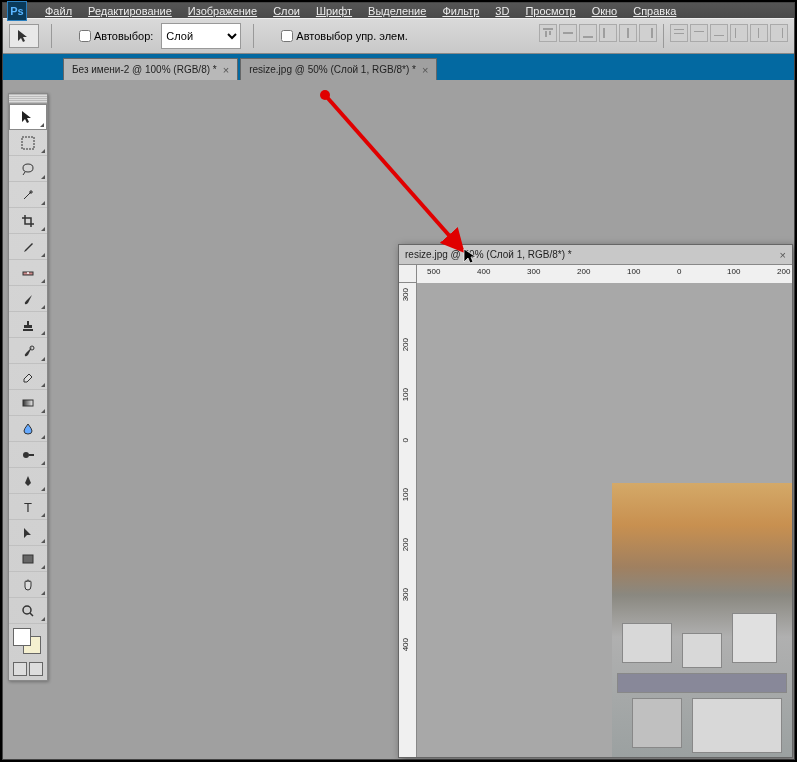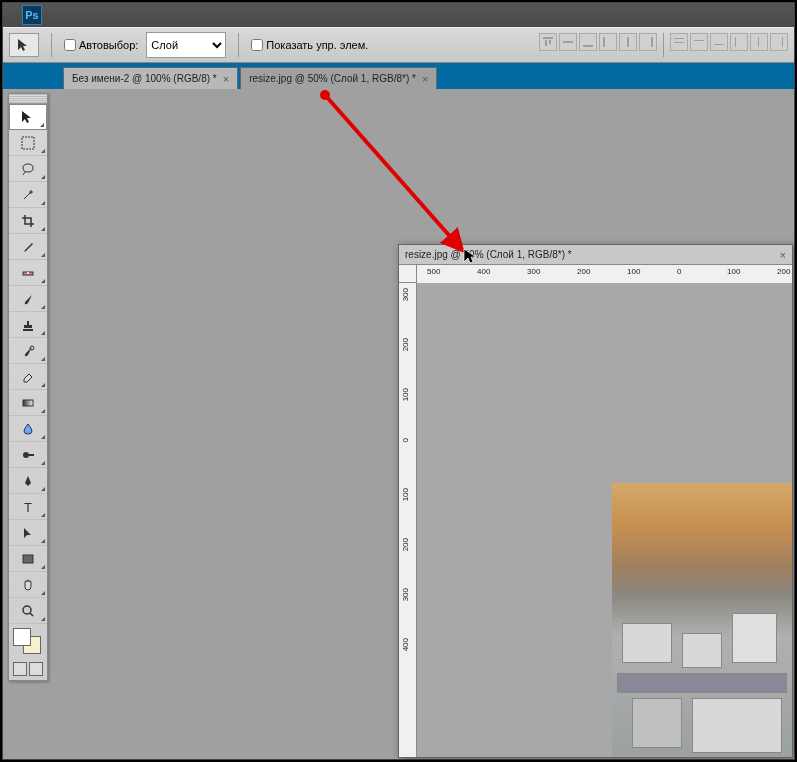--- a/index.html
+++ b/index.html
@@ -1,28 +1,28 @@
 <!DOCTYPE html>
 <html><head>
 <meta charset="utf-8">
 <style>
 * { margin: 0; padding: 0; box-sizing: border-box; font-family: Tahoma, Arial, sans-serif; }
 body { background: #000; width: 797px; height: 762px; overflow: hidden; position: relative; }
 .app { position: absolute; left: 2px; top: 2px; width: 793px; height: 758px; background: #a0a0a0; border: 1px solid #444; }
 
 
-.titlebar { height: 24px; background: linear-gradient(to bottom, #555, #4a4a4a); display: flex; align-items: center; padding: 0 19px; }
+.titlebar { height: 15px; background: linear-gradient(to bottom, #555, #4a4a4a); display: flex; align-items: center; padding: 0 4px; }
 .ps-logo { width: 20px; height: 20px; background: #0a3a5a; border: 1px solid #2a7fbf; display: flex; align-items: center; justify-content: center; color: #5ab5ff; font-weight: bold; font-size: 11px; }
 .menu { display: flex; margin-left: 10px; }
 .menu-item { color: #eee; font-size: 11px; padding: 0 8px; text-decoration: underline; text-decoration-color: #eee; cursor: pointer; }
 
 
 .optionsbar { height: 36px; background: linear-gradient(to bottom, #d9d9d9, #c8c8c8); border-top: 1px solid #eee; border-bottom: 1px solid #888; display: flex; align-items: center; padding: 0 6px; gap: 8px; }
 .opt-tool { width: 30px; height: 24px; background: #e8e8e8; border: 1px solid #999; display: flex; align-items: center; justify-content: center; font-size: 10px; }
-.opt-check { display: flex; align-items: center; gap: 3px; font-size: 11px; }
+.opt-check { display: flex; align-items: center; gap: 3px; font-size: 11px; margin-left: 15px; }
 .opt-check input { width: 12px; height: 12px; }
 .opt-select { height: 26px; width: 80px; font-size: 11px; border: 1px solid #999; background: #fff; }
 .sep { width: 1px; height: 24px; background: #999; margin: 0 4px; }
 .align-icons { display: flex; gap: 2px; margin-left: auto; }
 .align-btn { width: 18px; height: 18px; background: #d0d0d0; border: 1px solid #aaa; display: flex; align-items: center; justify-content: center; }
 .align-btn svg { opacity: 0.4; }
 
 
 .tabstrip { height: 26px; background: #0369a1; display: flex; align-items: flex-end; padding-left: 60px; }
 .doc-tab { height: 22px; background: #b8b8b8; border: 1px solid #666; border-bottom: none; padding: 0 8px; display: flex; align-items: center; font-size: 10px; color: #222; margin-right: 2px; gap: 6px; }
@@ -64,40 +64,53 @@
 
 .drag-cursor { position: absolute; left: 462px; top: 247px; z-index: 101; pointer-events: none; }
 </style>
 </head>
 <body>
 
 <div class="app">
 
   <div class="titlebar">
     <div class="ps-logo">Ps</div>
+    <div class="menu">
+      <div class="menu-item">Файл</div>
+      <div class="menu-item">Редактирование</div>
+      <div class="menu-item">Изображение</div>
+      <div class="menu-item">Слои</div>
+      <div class="menu-item">Шрифт</div>
+      <div class="menu-item">Выделение</div>
+      <div class="menu-item">Фильтр</div>
+      <div class="menu-item">3D</div>
+      <div class="menu-item">Просмотр</div>
+      <div class="menu-item">Окно</div>
+      <div class="menu-item">Справка</div>
+    </div>
   </div>
 
   <div class="optionsbar">
     <div class="opt-tool">
       <svg width="14" height="14">
           <path d="M1 1 L1 12 L4 9 L6 13 L8 12 L6 8 L10 8 Z" fill="#333"></path>
         </svg>
     </div>
     <div class="sep"></div>
     <label class="opt-check">
       <input type="checkbox" style="">
       <span>Автовыбор:</span>
     </label>
     <select class="opt-select">
       <option>Слой</option>
     </select>
     <div class="sep"></div>
     <label class="opt-check">
       <input type="checkbox" style="">
-      <span>Показать упр. элем.</span>
+      <span>Автовыбор упр. элем.</span>
     </label>
     <div class="align-icons">
       <div class="align-btn">
           <svg width="10" height="10">
             <rect x="0" y="0" width="10" height="2" fill="#555"></rect>
             <rect x="2" y="3" width="2" height="6" fill="#555"></rect>
             <rect x="6" y="3" width="2" height="4" fill="#555"></rect>
           </svg>
         </div>
       <div class="align-btn">

